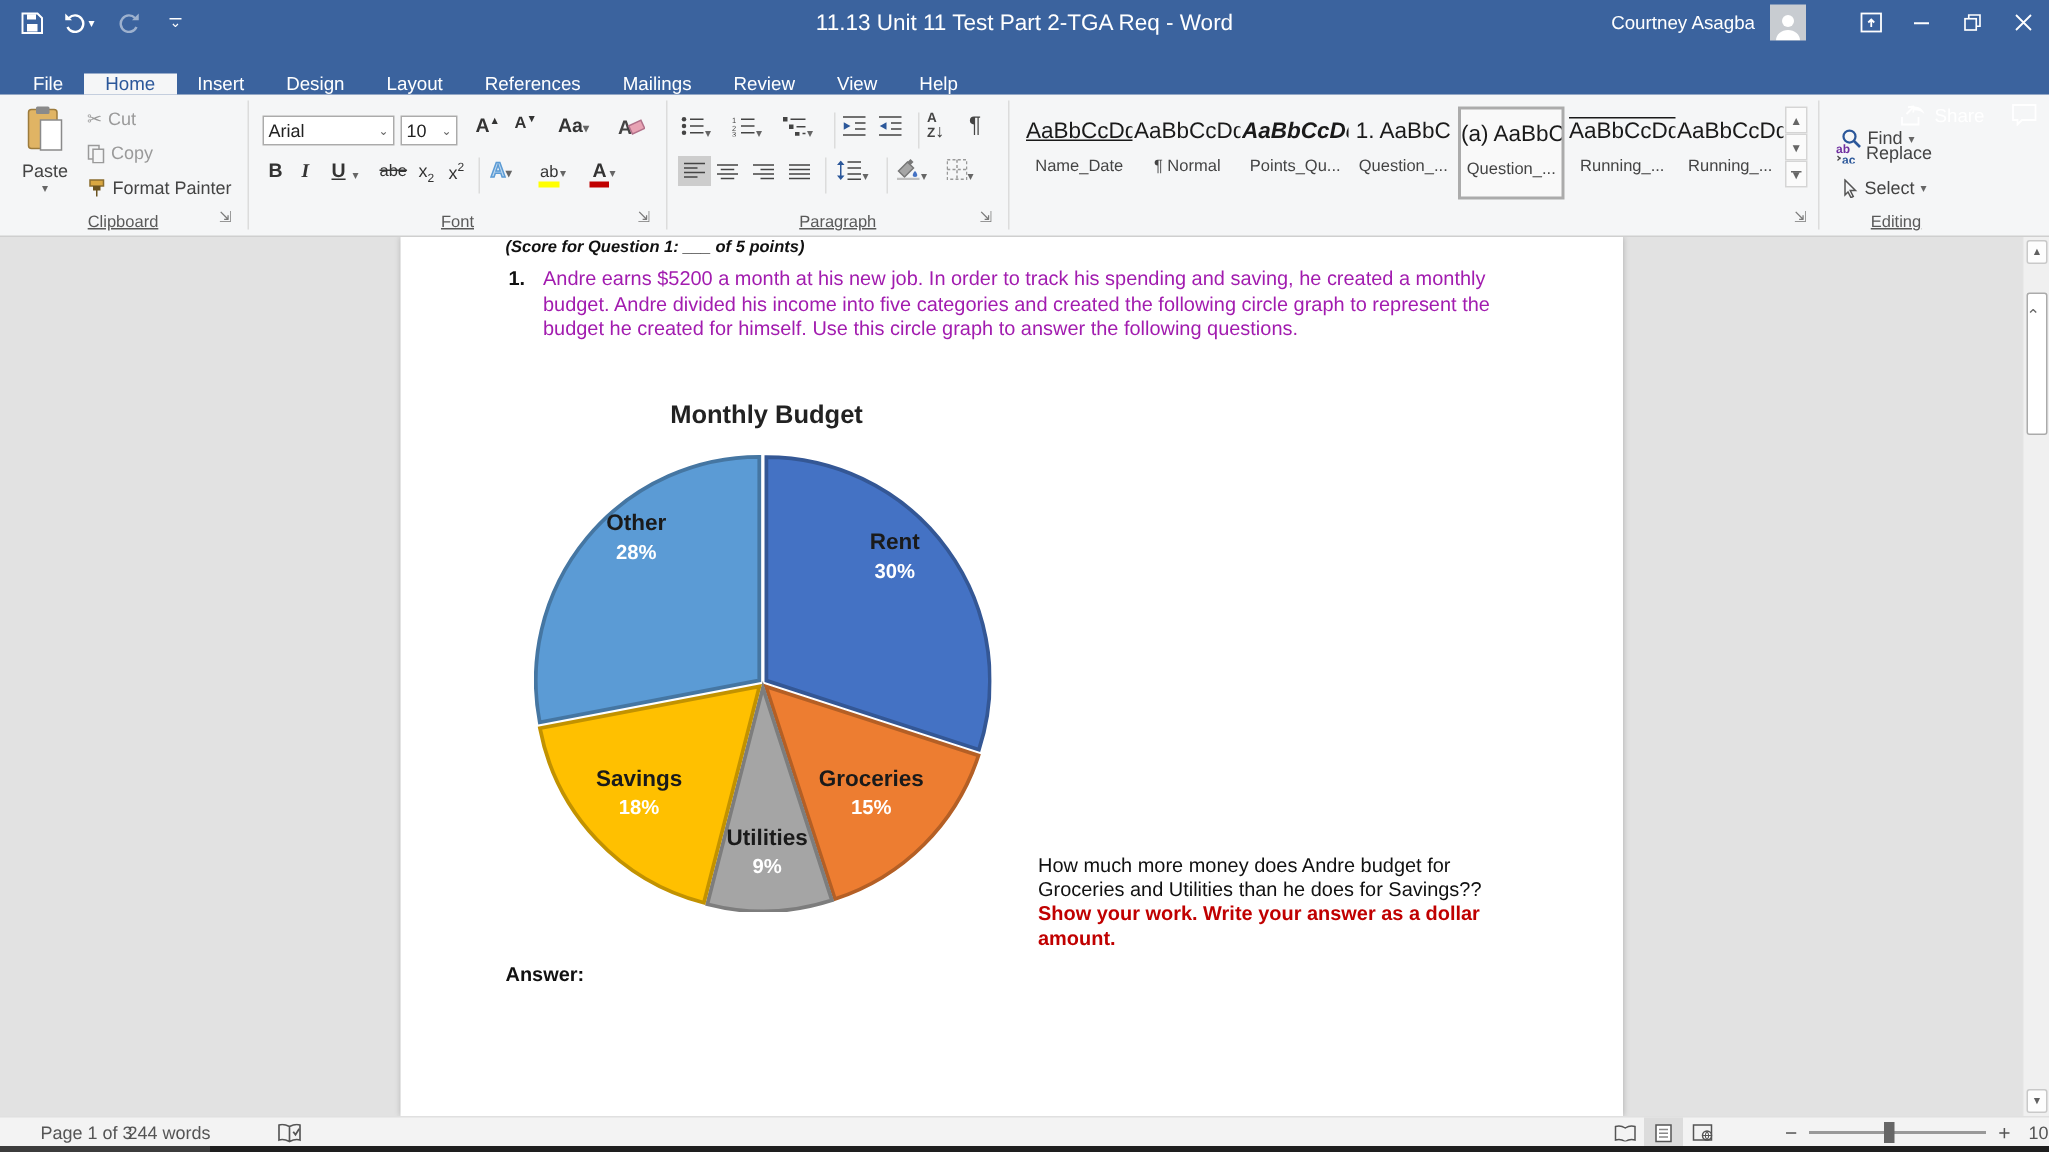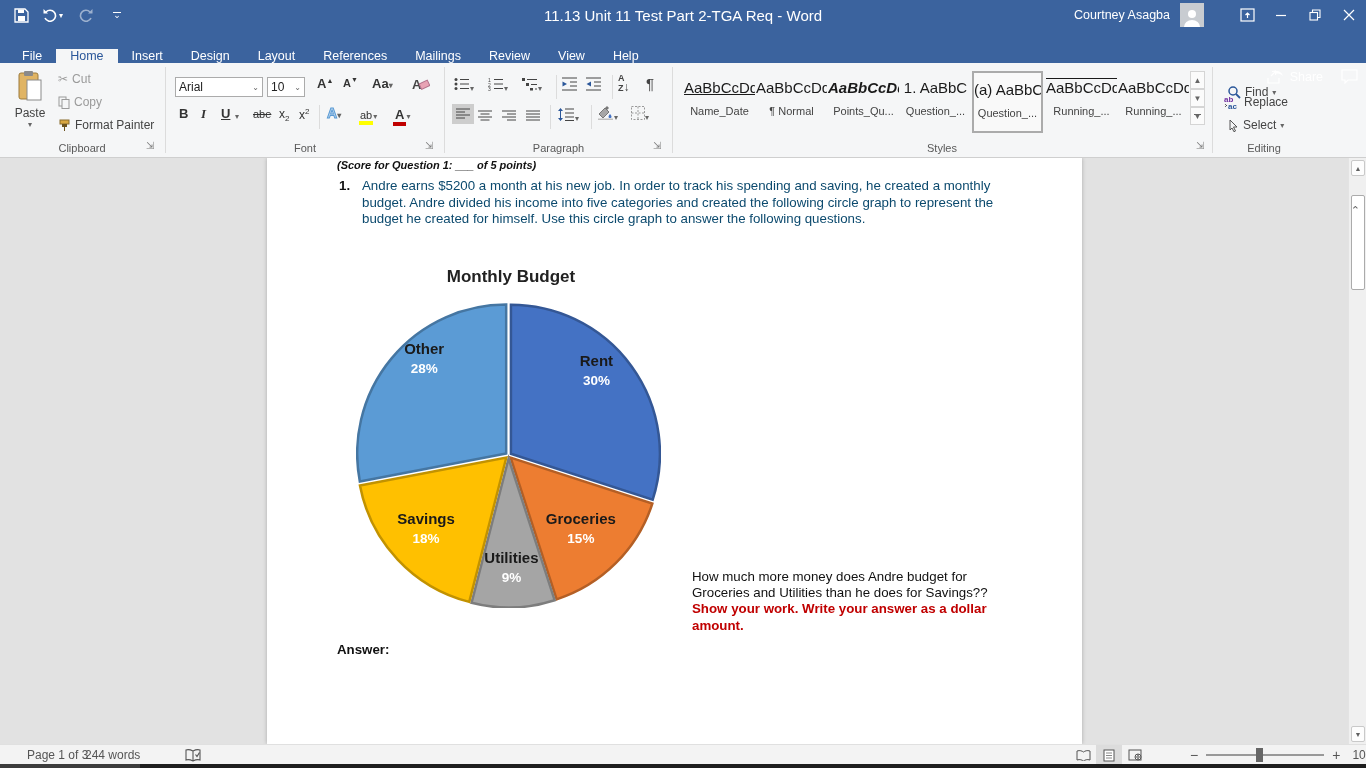--- a/index.html
+++ b/index.html
@@ -21,21 +21,21 @@
 
   
   .tabs { display:flex; align-items:flex-end; height:33px; padding-left:8px; }
   .tab { color:#fff; font-size:12.5px; padding:0 14px; display:flex; align-items:center; cursor:default; }
   .tab.active { background:#F5F6F7; color:#2B579A; }
   .tellme { display:flex; align-items:center; color:#fff; font-size:12.5px; gap:7px; padding:0 12px; }
   .tab-right { position:absolute; right:8px; top:30px; height:33px; display:flex; align-items:center; gap:18px; color:#fff; font-size:12.5px; z-index:21;}
 
   
   #ribbon { position:absolute; left:0; top:63px; width:1366px; height:95px; background:#F5F6F7; border-bottom:1px solid #CFCFCF; z-index:10; }
-  .group-label { position:absolute; bottom:3px; width:100%; text-align:center; font-size:11px; color:#595959; }
+  .group-label { position:absolute; bottom:3px; width:100%; text-align:center; font-size:11px; color:#595959;text-decoration:underline; }
   .vsep { position:absolute; top:4px; bottom:4px; width:1px; background:#DCDCDC; }
   .launcher { position:absolute; bottom:4px; width:12px; height:12px; color:#7a7a7a; font-size:10px; line-height:10px; }
   .rbtn { display:flex; align-items:center; gap:4px; font-size:12px; color:#444; }
   .rbtn.gray { color:#9a9a9a; }
   .dd { font-size:8px; color:#666; }
   .combo { background:#fff; border:1px solid #ABABAB; height:20px; display:flex; align-items:center; font-size:12px; color:#222; padding:0 3px; justify-content:space-between; }
   .tglyph { font-size:13px; color:#333; font-weight:bold; }
   .togg-on { background:#CDCDCD; }
 
   
@@ -44,21 +44,21 @@
   .stylecell .nm { font-size:11px; color:#444; white-space:nowrap; overflow:hidden; margin-top:4px;}
   .stylecell.sel { border:2px solid #ABABAB; background:#F9F9F9; }
   .g-arrows { position:absolute; left:516px; top:8px; width:15px; }
   .g-arrow { width:15px; height:18px; border:1px solid #D5D5D5; background:#FBFBFB; color:#666; font-size:8px; display:flex; align-items:center; justify-content:center; }
 
   
   #docarea { position:absolute; left:0; top:158px; width:1348px; height:586px; background:#E2E2E2; overflow:hidden; }
   #page { position:absolute; left:267px; top:0; width:815px; height:586px; background:#fff; box-shadow:0 0 4px rgba(0,0,0,.25); }
   .score { position:absolute; left:70px; top:1px; font-size:11px; font-weight:bold; font-style:italic; color:#111; }
   .qnum { position:absolute; left:72px; top:20px; font-size:13.3px; font-weight:bold; color:#111; }
-  .qtext { position:absolute; left:95px; top:20px; width:638px; font-size:13.3px; line-height:16.6px; color:#0c4a6e; }
+  .qtext { position:absolute; left:95px; top:20px; width:638px; font-size:13.3px; line-height:16.6px; color:#a21caf; }
   .charttitle { position:absolute; left:144px; top:109px; width:200px; text-align:center; font-size:17px; font-weight:bold; color:#222; }
   #pie { position:absolute; left:89px; top:145px; }
   .sidequestion { position:absolute; left:425px; top:411px; width:300px; font-size:13.3px; line-height:16.2px; color:#111; }
   .red { color:#C00000; font-weight:bold; }
   .answer { position:absolute; left:70px; top:484px; font-size:13.3px; font-weight:bold; color:#111; }
 
   
   #vscroll { position:absolute; right:0; top:158px; width:18px; height:586px; background:#F0F0F0; border-left:1px solid #E3E3E3; z-index:9;}
   .sc-btn { position:absolute; left:2px; width:14px; height:16px; background:#FDFDFD; border:1px solid #C9C9C9; border-radius:2px; color:#606060; font-size:7px; display:flex; align-items:center; justify-content:center; }
   .sc-thumb { position:absolute; left:2px; top:37px; width:14px; height:95px; background:#FFFFFF; border:1px solid #ABABAB; border-radius:2px; }
@@ -395,21 +395,20 @@
     </div>
     <div class="stylecell" style="left:444px;">
       <div class="prev">AaBbCcDdE</div>
       <div class="nm">Running_...</div>
     </div>
     <div class="g-arrows">
       <div class="g-arrow">▲</div>
       <div class="g-arrow">▼</div>
       <div class="g-arrow" style="flex-direction:column; line-height:4px;"><span style="border-top:1px solid #666; width:7px;"></span>▼</div>
     </div>
-    <div class="group-label">Styles</div>
     <div class="launcher" style="right:2px;">⇲</div>
   </div>
   <div class="vsep" style="left:1212px;"></div>
 
   <div class="abs" style="left:1214px; top:0; width:100px; height:94px;">
     <div class="abs rbtn" style="left:14px; top:9px;margin-top:13px;">
       <svg width="13" height="13" viewBox="0 0 13 13">
           <circle cx="5" cy="5" r="4" fill="none" stroke="#2B579A" stroke-width="1.5"></circle>
           <path d="M8 8 L12 12" stroke="#2B579A" stroke-width="1.8"></path>
         </svg>

